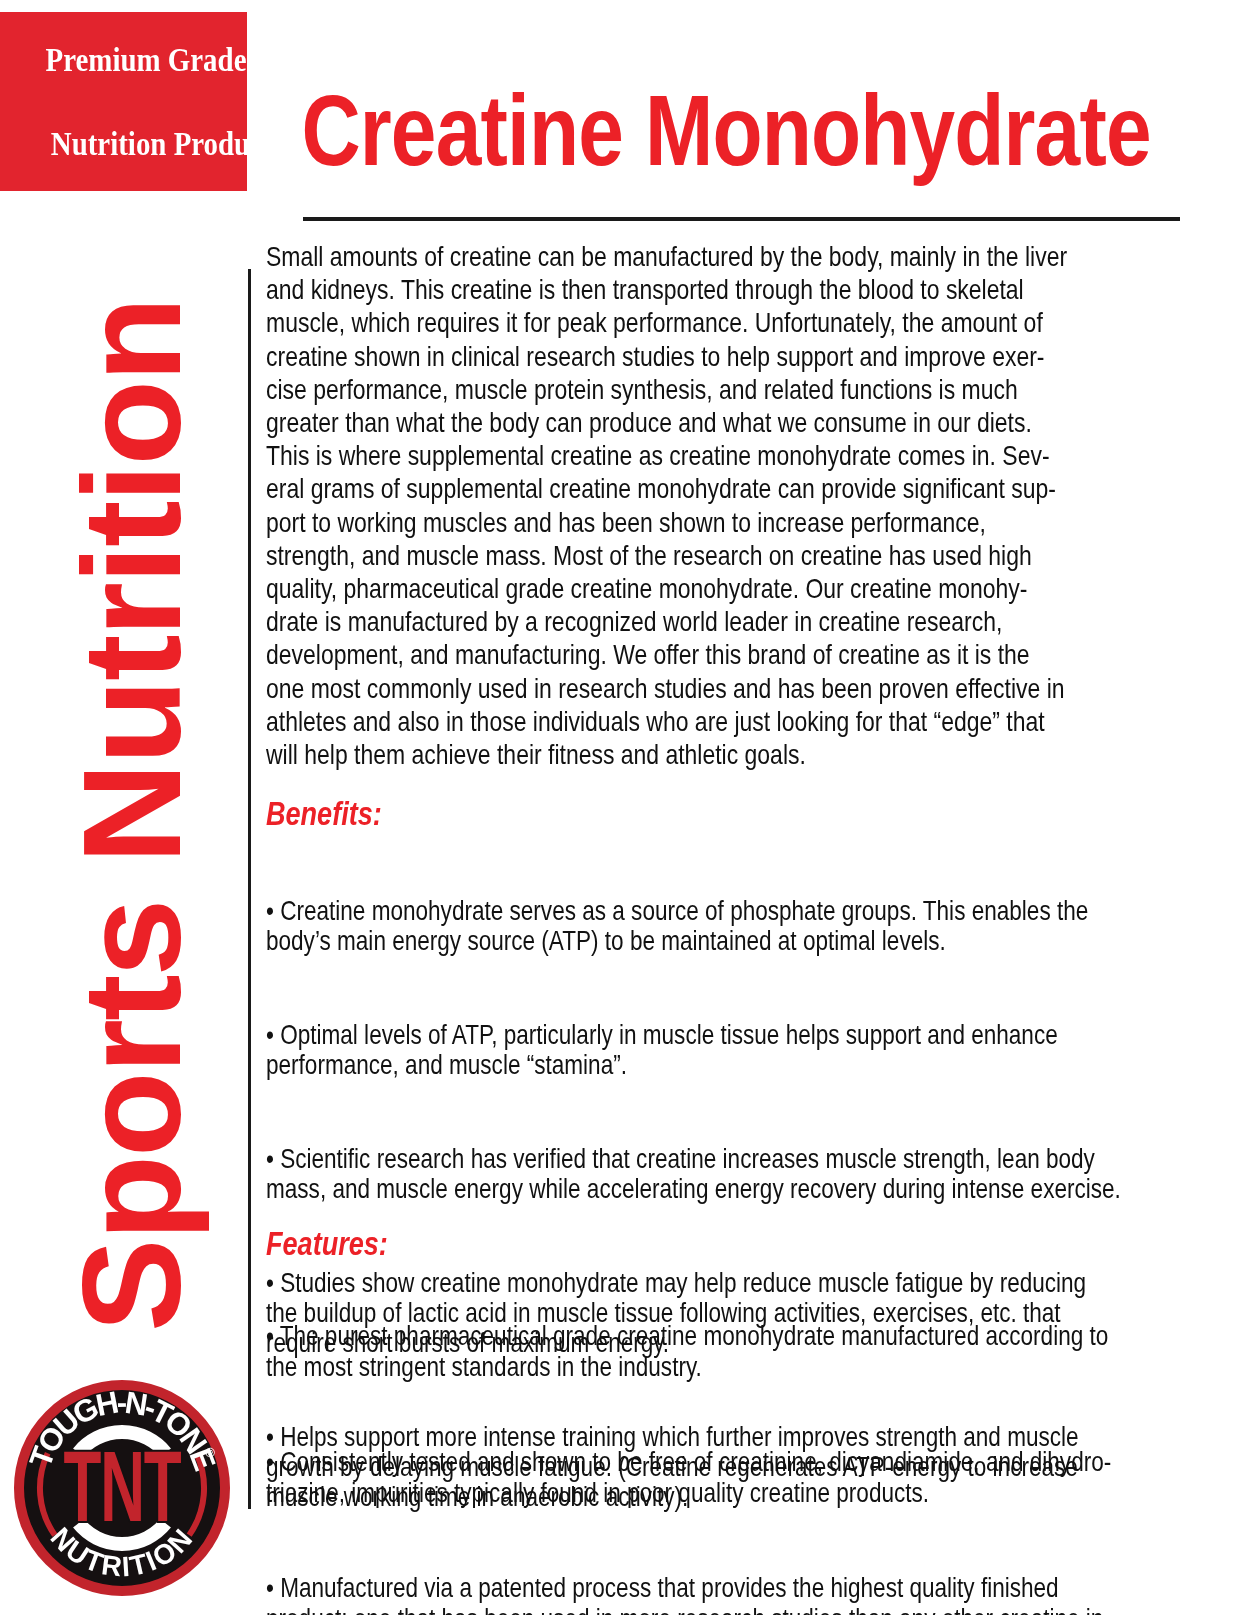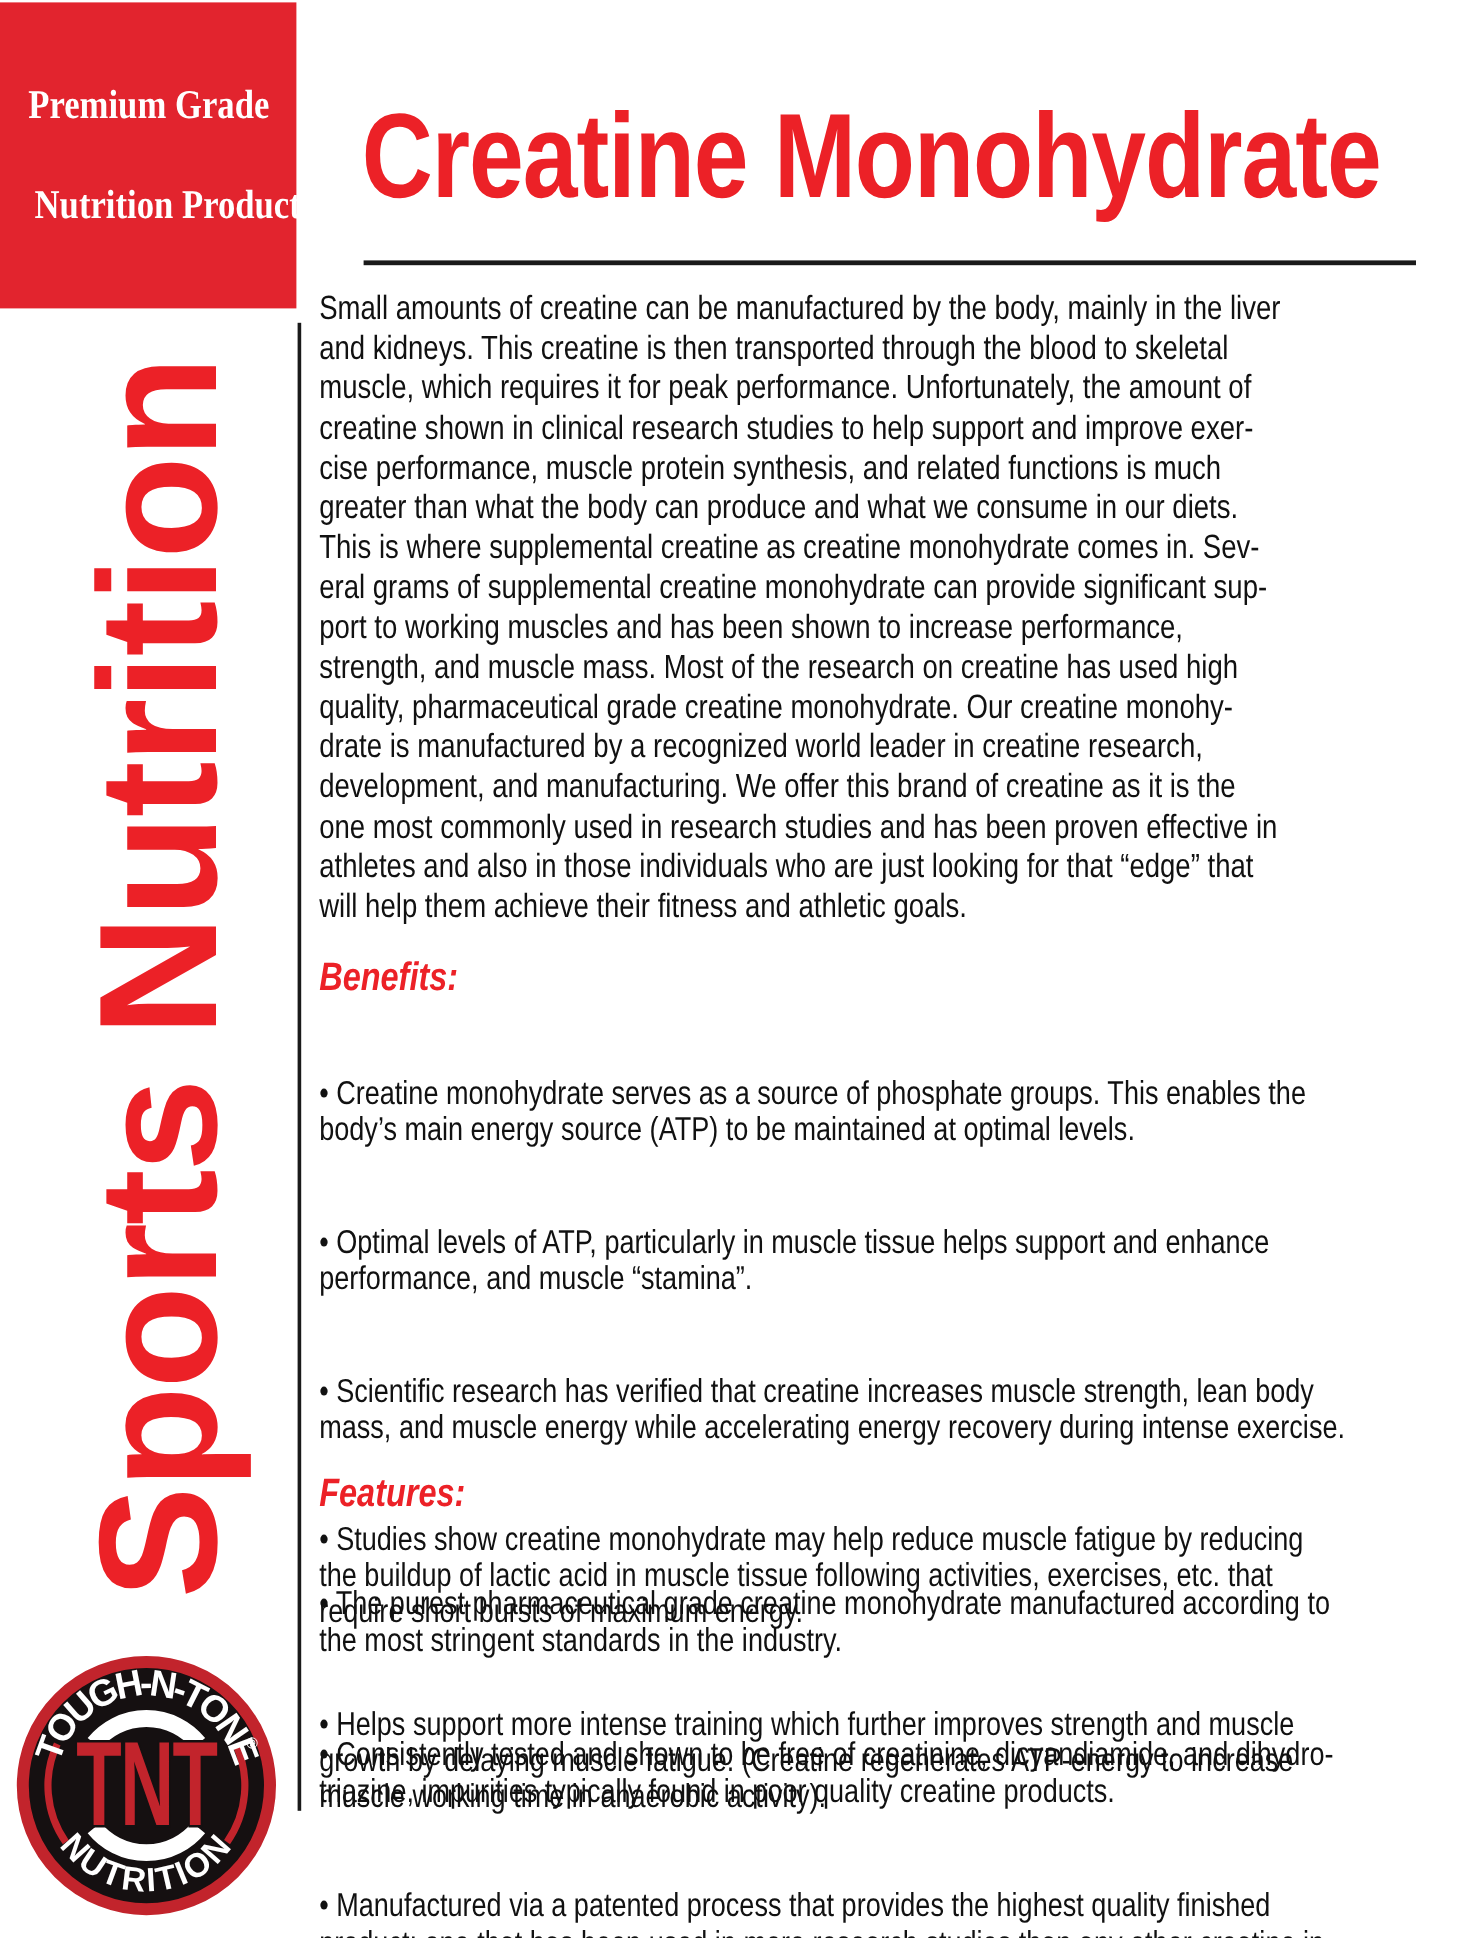--- a/index.html
+++ b/index.html
@@ -2,22 +2,22 @@
 <html><head>
 <meta charset="utf-8">
 <style>
   html,body { margin:0; padding:0; background:#fff; }
   .page {
     position:relative; width:1236px; height:1615px; background:#ffffff;
     font-family:"Liberation Sans", sans-serif; overflow:hidden; color:#111;
   }
   
   .banner {
-    position:absolute; left:0; top:2px; width:247px; height:255px;
-    background:#E2242E; display:flex; align-items:center; justify-content:center;
+    position:absolute; left:0; top:12px; width:247px; height:179px;
+    background:#E2242E; display:flex; align-items:center; justify-content:flex-start;
   }
   .banner-text {
     width:292px; transform:scaleX(0.85); transform-origin:center;
     text-align:center; font-family:"Liberation Serif", serif; font-weight:bold;
     color:#ffffff; font-size:34px; line-height:42px; white-space:pre;
   }
   
   .title {
     position:absolute; left:266px; top:76px; width:1122px; margin:0;
     transform:scaleX(0.82); transform-origin:0 0; text-align:center;

